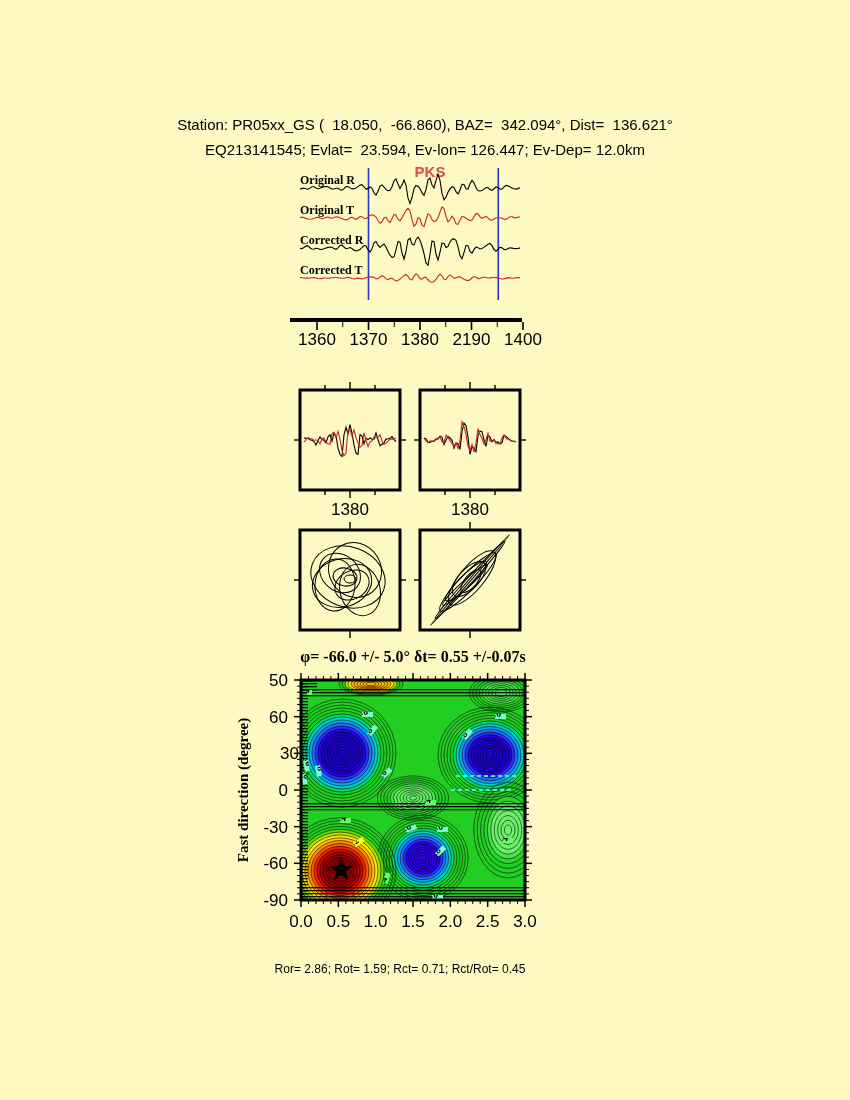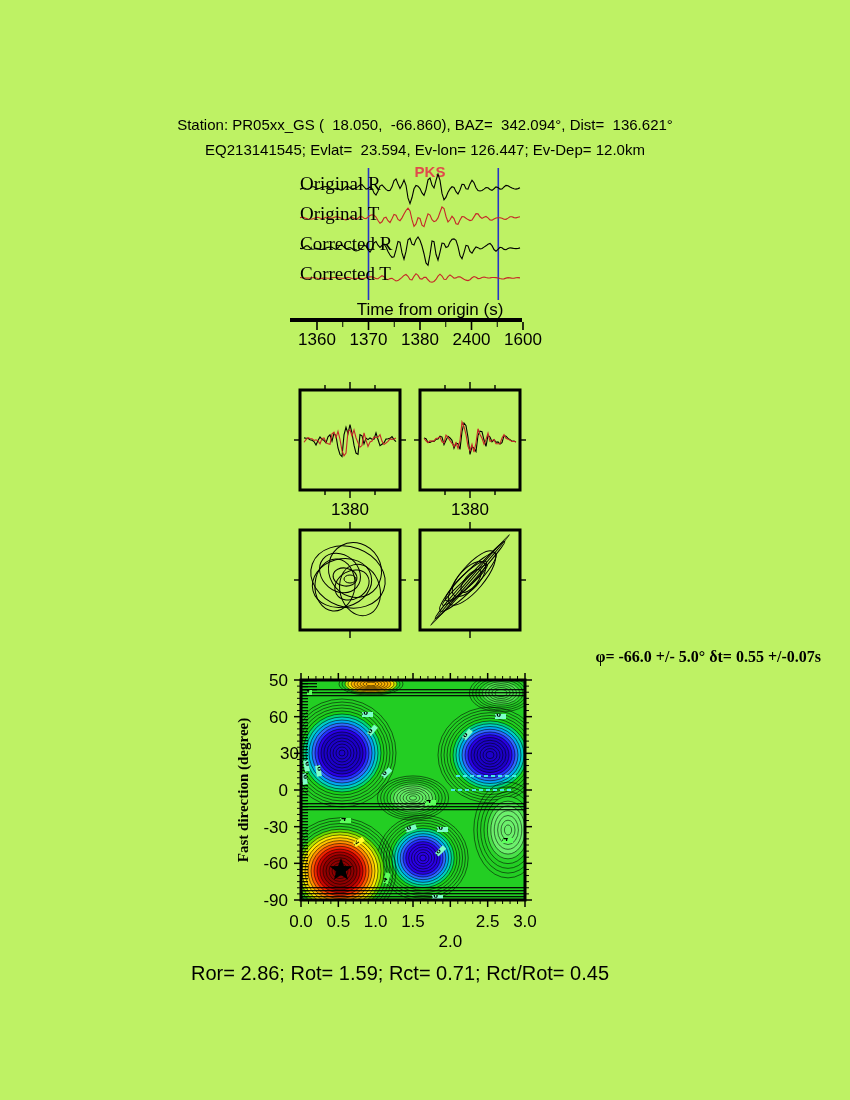--- a/index.html
+++ b/index.html
@@ -1,32 +1,32 @@
 <!DOCTYPE html>
 <html><head>
 <meta charset="utf-8">
 <style>
   html,body{margin:0;padding:0;background:#fff;}
-  .page{position:relative;width:850px;height:1100px;background:#bef264;overflow:hidden;
+  .page{position:relative;width:850px;height:1100px;background:#fef9c3;overflow:hidden;
         font-family:"Liberation Sans",sans-serif;color:#000;}
   .abs{position:absolute;}
   .hdr{width:850px;text-align:center;font-size:15px;white-space:pre;}
   .phase{font-size:15px;font-weight:bold;color:#e04b4b;width:60px;text-align:center;}
-  .wlabel{font-family:"Liberation Serif","DejaVu Serif",serif;font-weight:normal;font-size:19px;}
+  .wlabel{font-family:"Liberation Serif","DejaVu Serif",serif;font-weight:bold;font-size:12px;}
   .ticklab{font-size:17px;transform:translateX(-50%);}
   .axlab-sans{font-size:17px;width:220px;text-align:center;}
   .panellab{font-size:17px;transform:translateX(-50%);}
-  .ctitle{width:816px;text-align:right;font-family:"Liberation Serif","DejaVu Serif",serif;
+  .ctitle{width:816px;text-align:center;font-family:"Liberation Serif","DejaVu Serif",serif;
           font-weight:bold;font-size:16px;}
   .ylab{width:48px;text-align:right;font-size:17px;}
   .yaxis-title{font-family:"Liberation Serif","DejaVu Serif",serif;font-weight:bold;font-size:15px;
                white-space:nowrap;transform:translate(-50%,-50%) rotate(-90deg);}
   .xaxis-title{width:240px;text-align:center;font-family:"Liberation Serif","DejaVu Serif",serif;
                font-weight:bold;font-size:15px;transform:translateX(-50%);}
-  .stats{width:800px;text-align:center;font-size:20px;white-space:pre;}
+  .stats{width:800px;text-align:center;font-size:12px;white-space:pre;}
   svg{position:absolute;overflow:visible;}
 </style>
 </head>
 <body>
 
 <div class="page">
 
   <div class="abs hdr" style="top:116px;left:0;">Station: PR05xx_GS (  18.050,  -66.860), BAZ=  342.094°, Dist=  136.621°</div>
   <div class="abs hdr" style="top:141px;left:0;">EQ213141545; Evlat=  23.594, Ev-lon= 126.447; Ev-Dep= 12.0km</div>
 
@@ -49,27 +49,26 @@
       <line x1="191.5" x2="191.5" y1="164" y2="172" stroke="#000" stroke-width="1.6"></line>
       <line x1="217.25" x2="217.25" y1="164" y2="169" stroke="#000" stroke-width="1"></line>
       <line x1="243" x2="243" y1="164" y2="172" stroke="#000" stroke-width="1.6"></line>
     </svg>
 
   <div class="abs wlabel" style="top:173px;left:300px;">Original R</div>
   <div class="abs wlabel" style="top:203px;left:300px;">Original T</div>
   <div class="abs wlabel" style="top:233px;left:300px;">Corrected R</div>
   <div class="abs wlabel" style="top:263px;left:300px;">Corrected T</div>
 
-  <div class="abs axlab-sans" style="top:300px;left:320px;">Time from origin (s)</div>
   <div id="time-ticks">
       <div class="abs ticklab" style="top: 330px; left: 317px;">1360</div>
       <div class="abs ticklab" style="top: 330px; left: 368.5px;">1370</div>
       <div class="abs ticklab" style="top: 330px; left: 420px;">1380</div>
-      <div class="abs ticklab" style="top: 330px; left: 471.5px;">2400</div>
-      <div class="abs ticklab" style="top: 330px; left: 523px;">1600</div>
+      <div class="abs ticklab" style="top: 330px; left: 471.5px;">2190</div>
+      <div class="abs ticklab" style="top: 330px; left: 523px;">1400</div>
     </div>
 
   <svg id="panel-svg" style="left:280px;top:372px;" width="270" height="130">
       <rect x="20" y="18" width="100" height="100" fill="none" stroke="#000" stroke-width="3"></rect>
       <line x1="45" x2="45" y1="13" y2="18" stroke="#000" stroke-width="1.4"></line>
       <line x1="45" x2="45" y1="118" y2="123" stroke="#000" stroke-width="1.4"></line>
       <line x1="70" x2="70" y1="10" y2="18" stroke="#000" stroke-width="1.4"></line>
       <line x1="70" x2="70" y1="118" y2="126" stroke="#000" stroke-width="1.4"></line>
       <line x1="95" x2="95" y1="13" y2="18" stroke="#000" stroke-width="1.4"></line>
       <line x1="95" x2="95" y1="118" y2="123" stroke="#000" stroke-width="1.4"></line>
@@ -472,19 +471,19 @@
       <div class="abs ylab" style="left: 240px; top: 817.68px;">-30</div>
       <div class="abs ylab" style="left: 240px; top: 854.35px;">-60</div>
       <div class="abs ylab" style="left: 240px; top: 891.02px;">-90</div>
     </div>
   <div class="abs yaxis-title" style="top:790px;left:243px;">Fast direction (degree)</div>
   <div id="contour-xlabels">
       <div class="abs ticklab" style="left: 301px; top: 912px;">0.0</div>
       <div class="abs ticklab" style="left: 338.33px; top: 912px;">0.5</div>
       <div class="abs ticklab" style="left: 375.66px; top: 912px;">1.0</div>
       <div class="abs ticklab" style="left: 412.99px; top: 912px;">1.5</div>
-      <div class="abs ticklab" style="left: 450.32px; top: 912px; margin-top: 20px;">2.0</div>
+      <div class="abs ticklab" style="left: 450.32px; top: 912px;">2.0</div>
       <div class="abs ticklab" style="left: 487.65px; top: 912px;">2.5</div>
       <div class="abs ticklab" style="left: 524.98px; top: 912px;">3.0</div>
     </div>
 
   <div class="abs stats" style="top:962px;left:0;">Ror= 2.86; Rot= 1.59; Rct= 0.71; Rct/Rot= 0.45</div>
 </div>
 
 </body></html>

